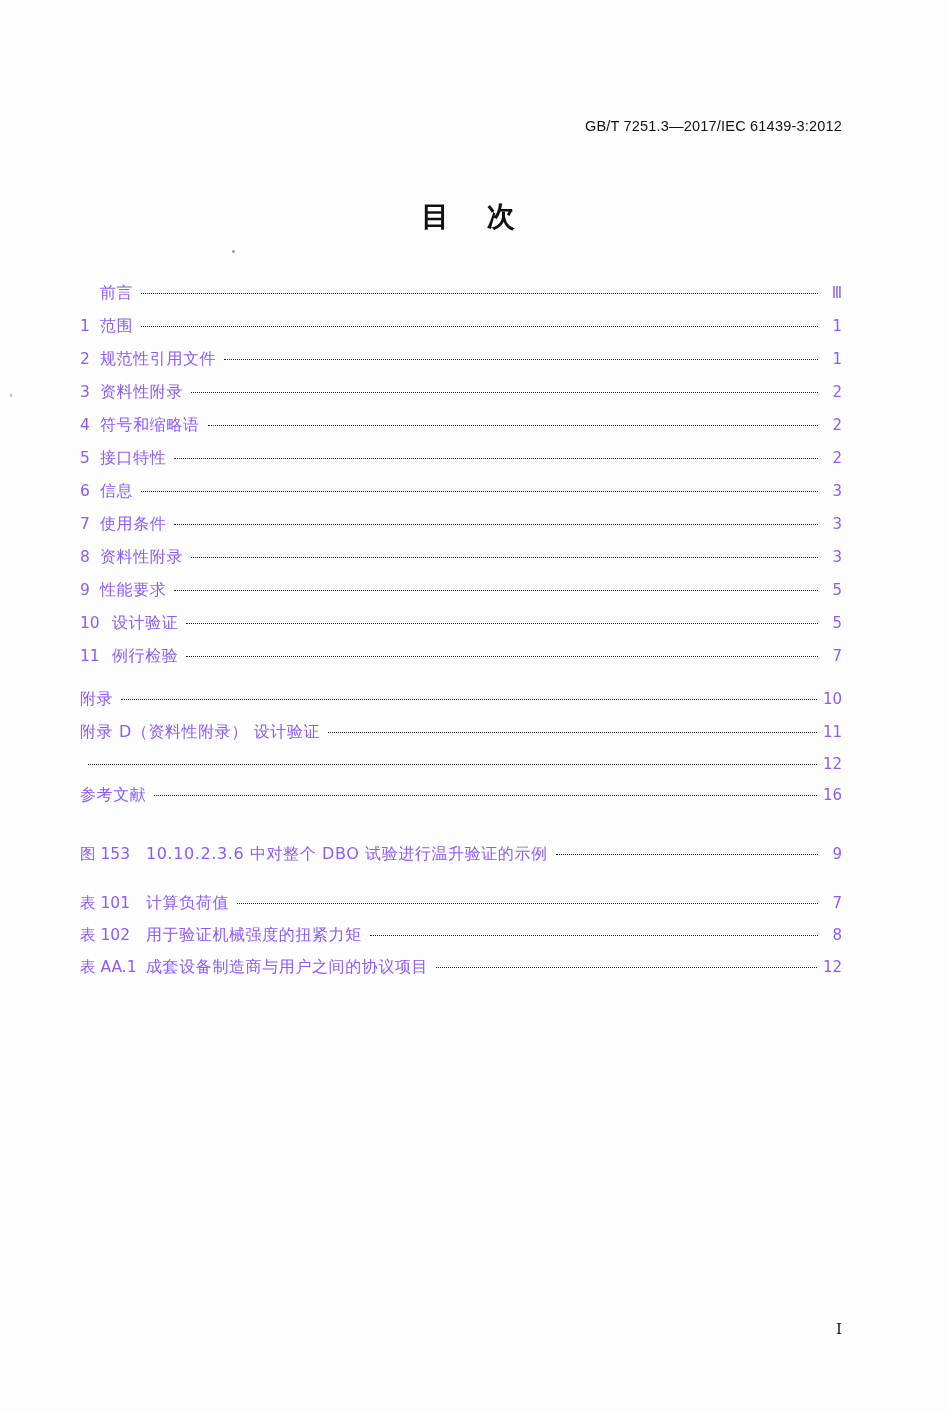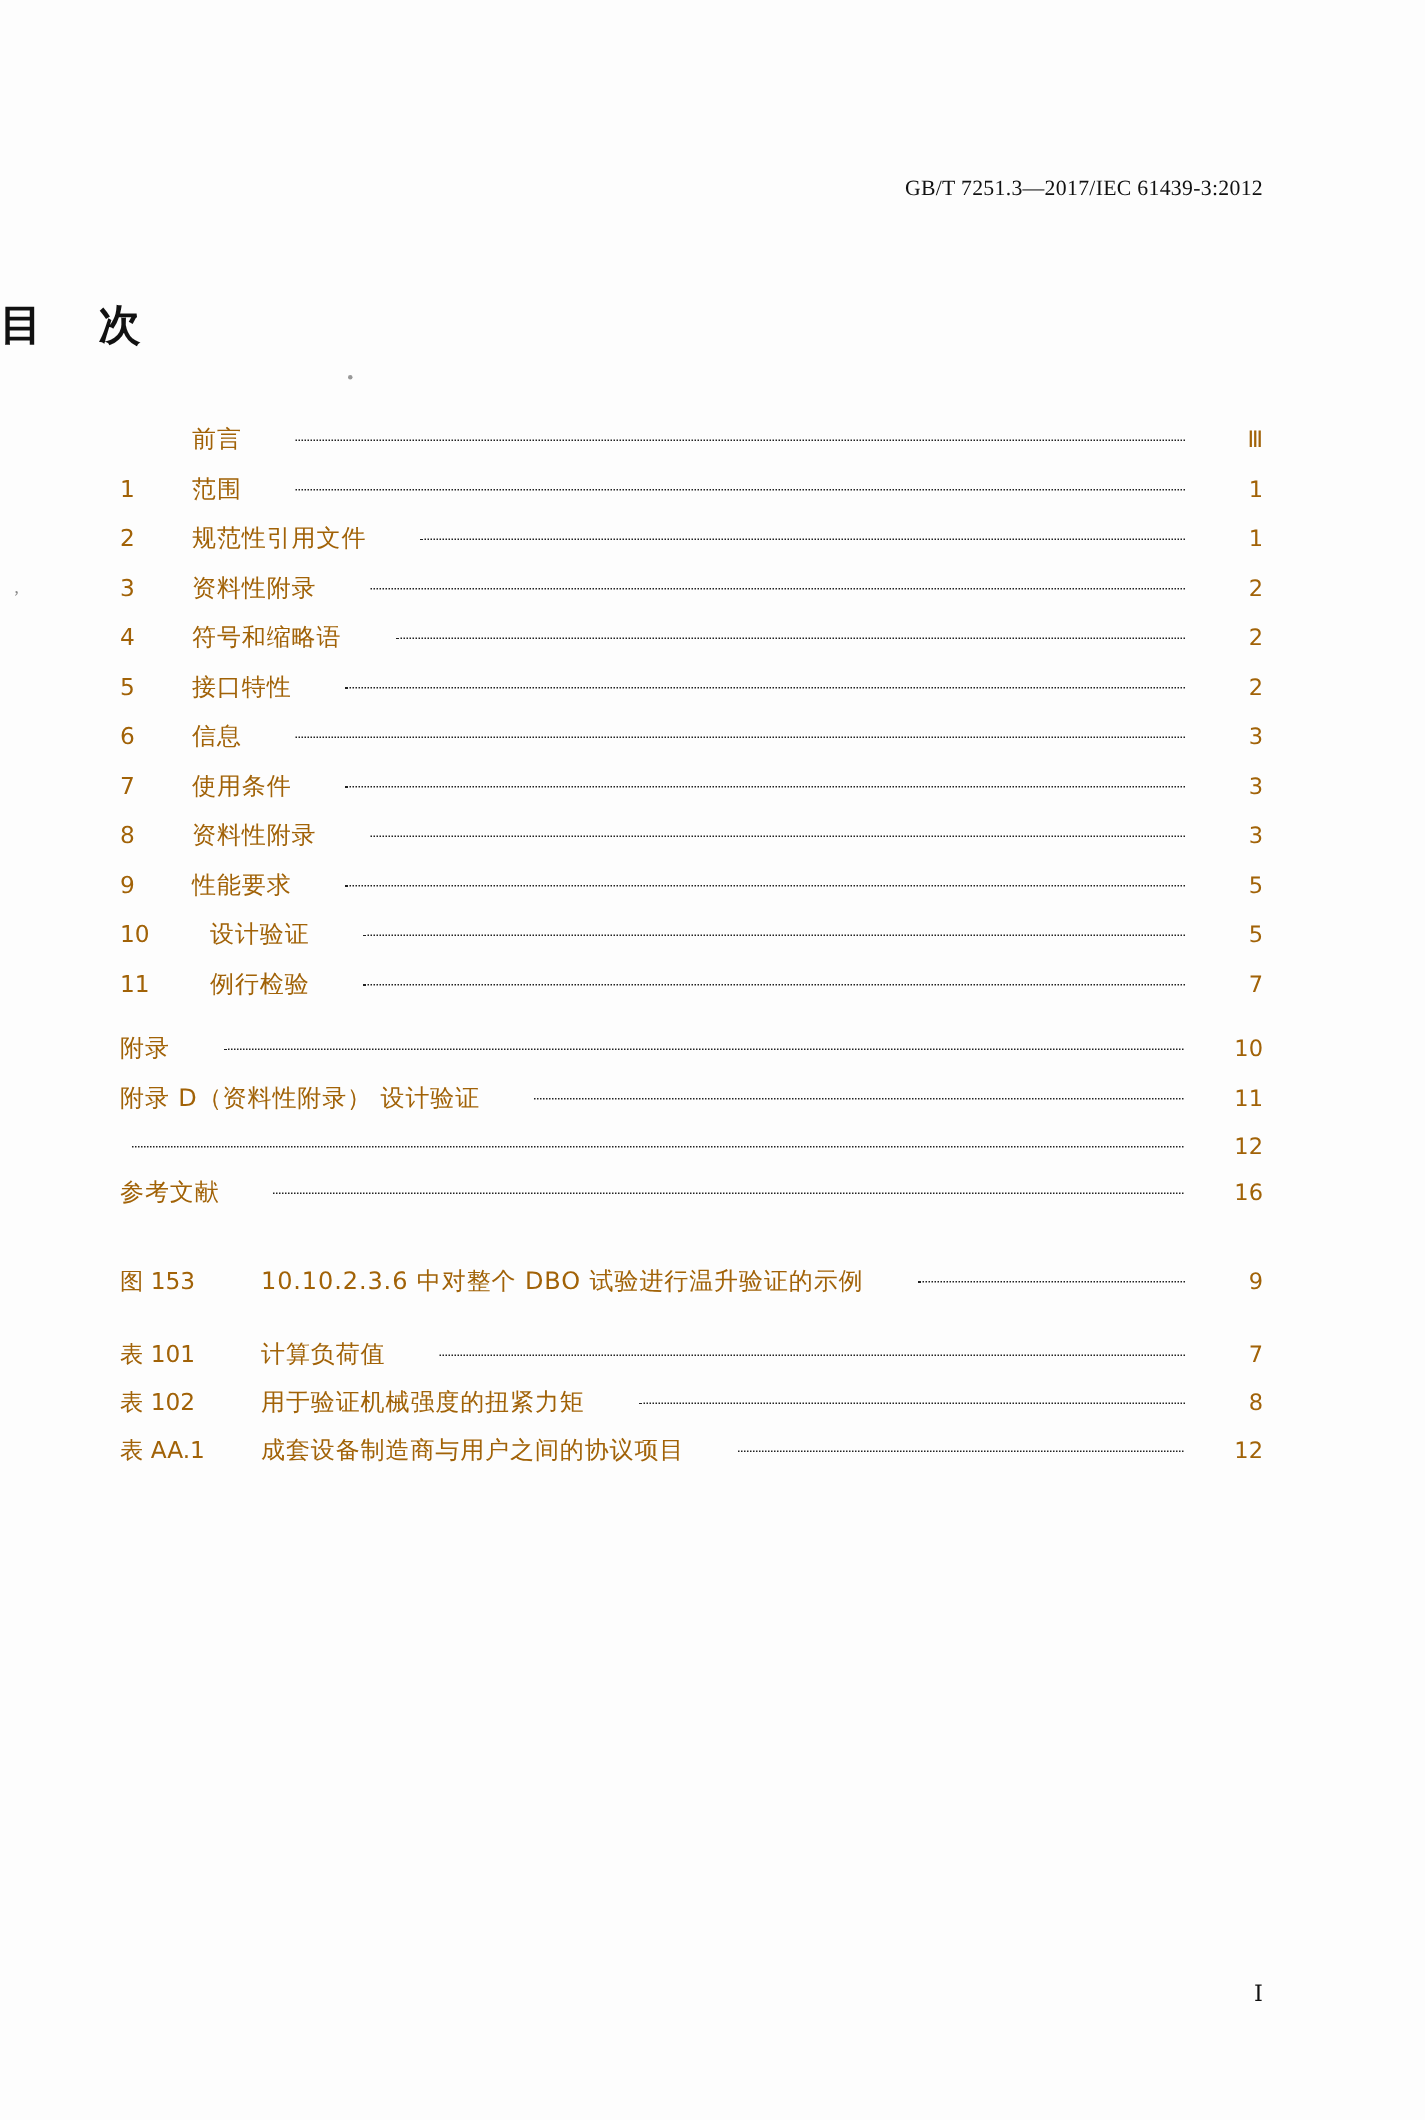--- a/index.html
+++ b/index.html
@@ -17,51 +17,51 @@
   }
   .page {
     position: absolute;
     inset: 0;
     background: #fdfdfd;
   }
   .header-code {
     position: absolute;
     top: 118px;
     right: 108px;
-    font-family: Liberation Serif, serif;
+    font-family: Liberation Sans, sans-serif;
     font-size: 14.5px;
     letter-spacing: 0.2px;
     color: #111;
     white-space: nowrap;
   }
   .doc-title {
     position: absolute;
     top: 198px;
     left: 0;
     width: 950px;
+    text-align: center;
     font-family: "DejaVu Sans", sans-serif;
     font-size: 28px;
     font-weight: bold;
     letter-spacing: 14px;
     color: #111;
   }
   .toc {
     position: absolute;
     top: 283px;
     left: 80px;
     width: 762px;
   }
   .toc-row {
     display: flex;
     align-items: baseline;
     width: 100%;
     font-size: 17px;
-    color: #a16207;
+    color: #8b5cf6;
     margin-bottom: 0;
-    gap: 28px;
   }
   .toc-row .num {
     display: inline-block;
     font-family: "DejaVu Sans", sans-serif;
     font-size: 15.5px;
     white-space: nowrap;
   }
   .toc-row .label {
     font-family: "DejaVu Sans", sans-serif;
     font-size: 16px;

